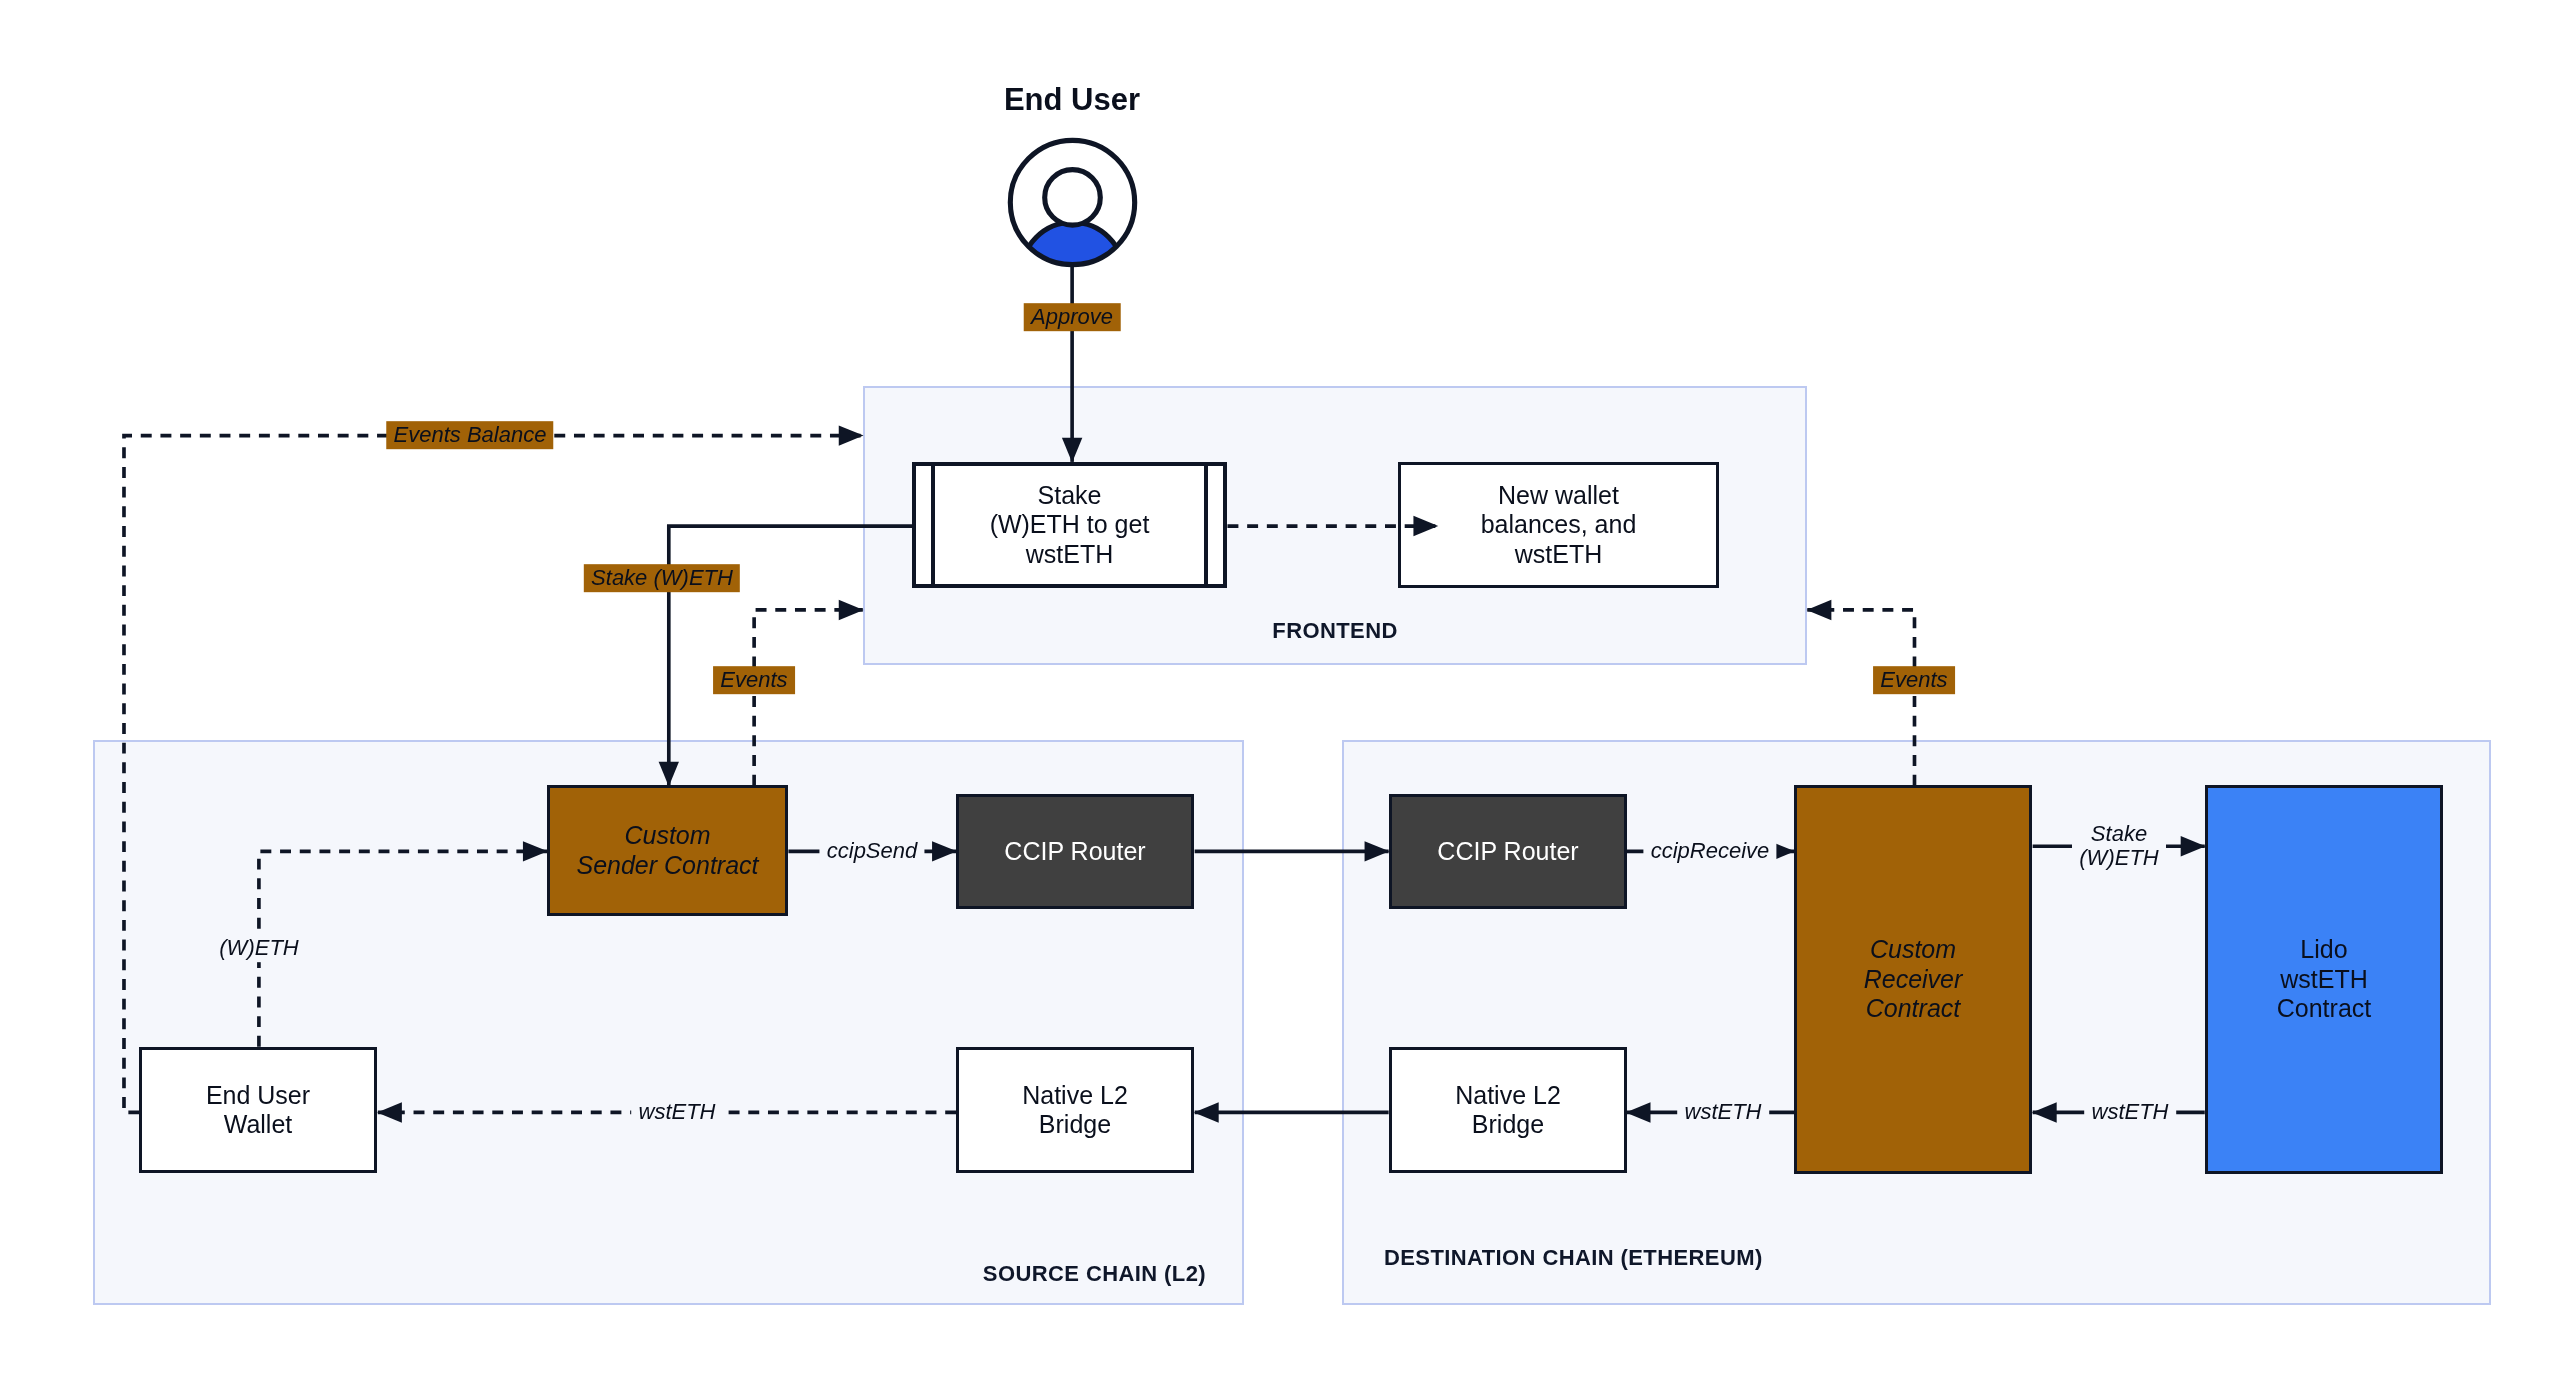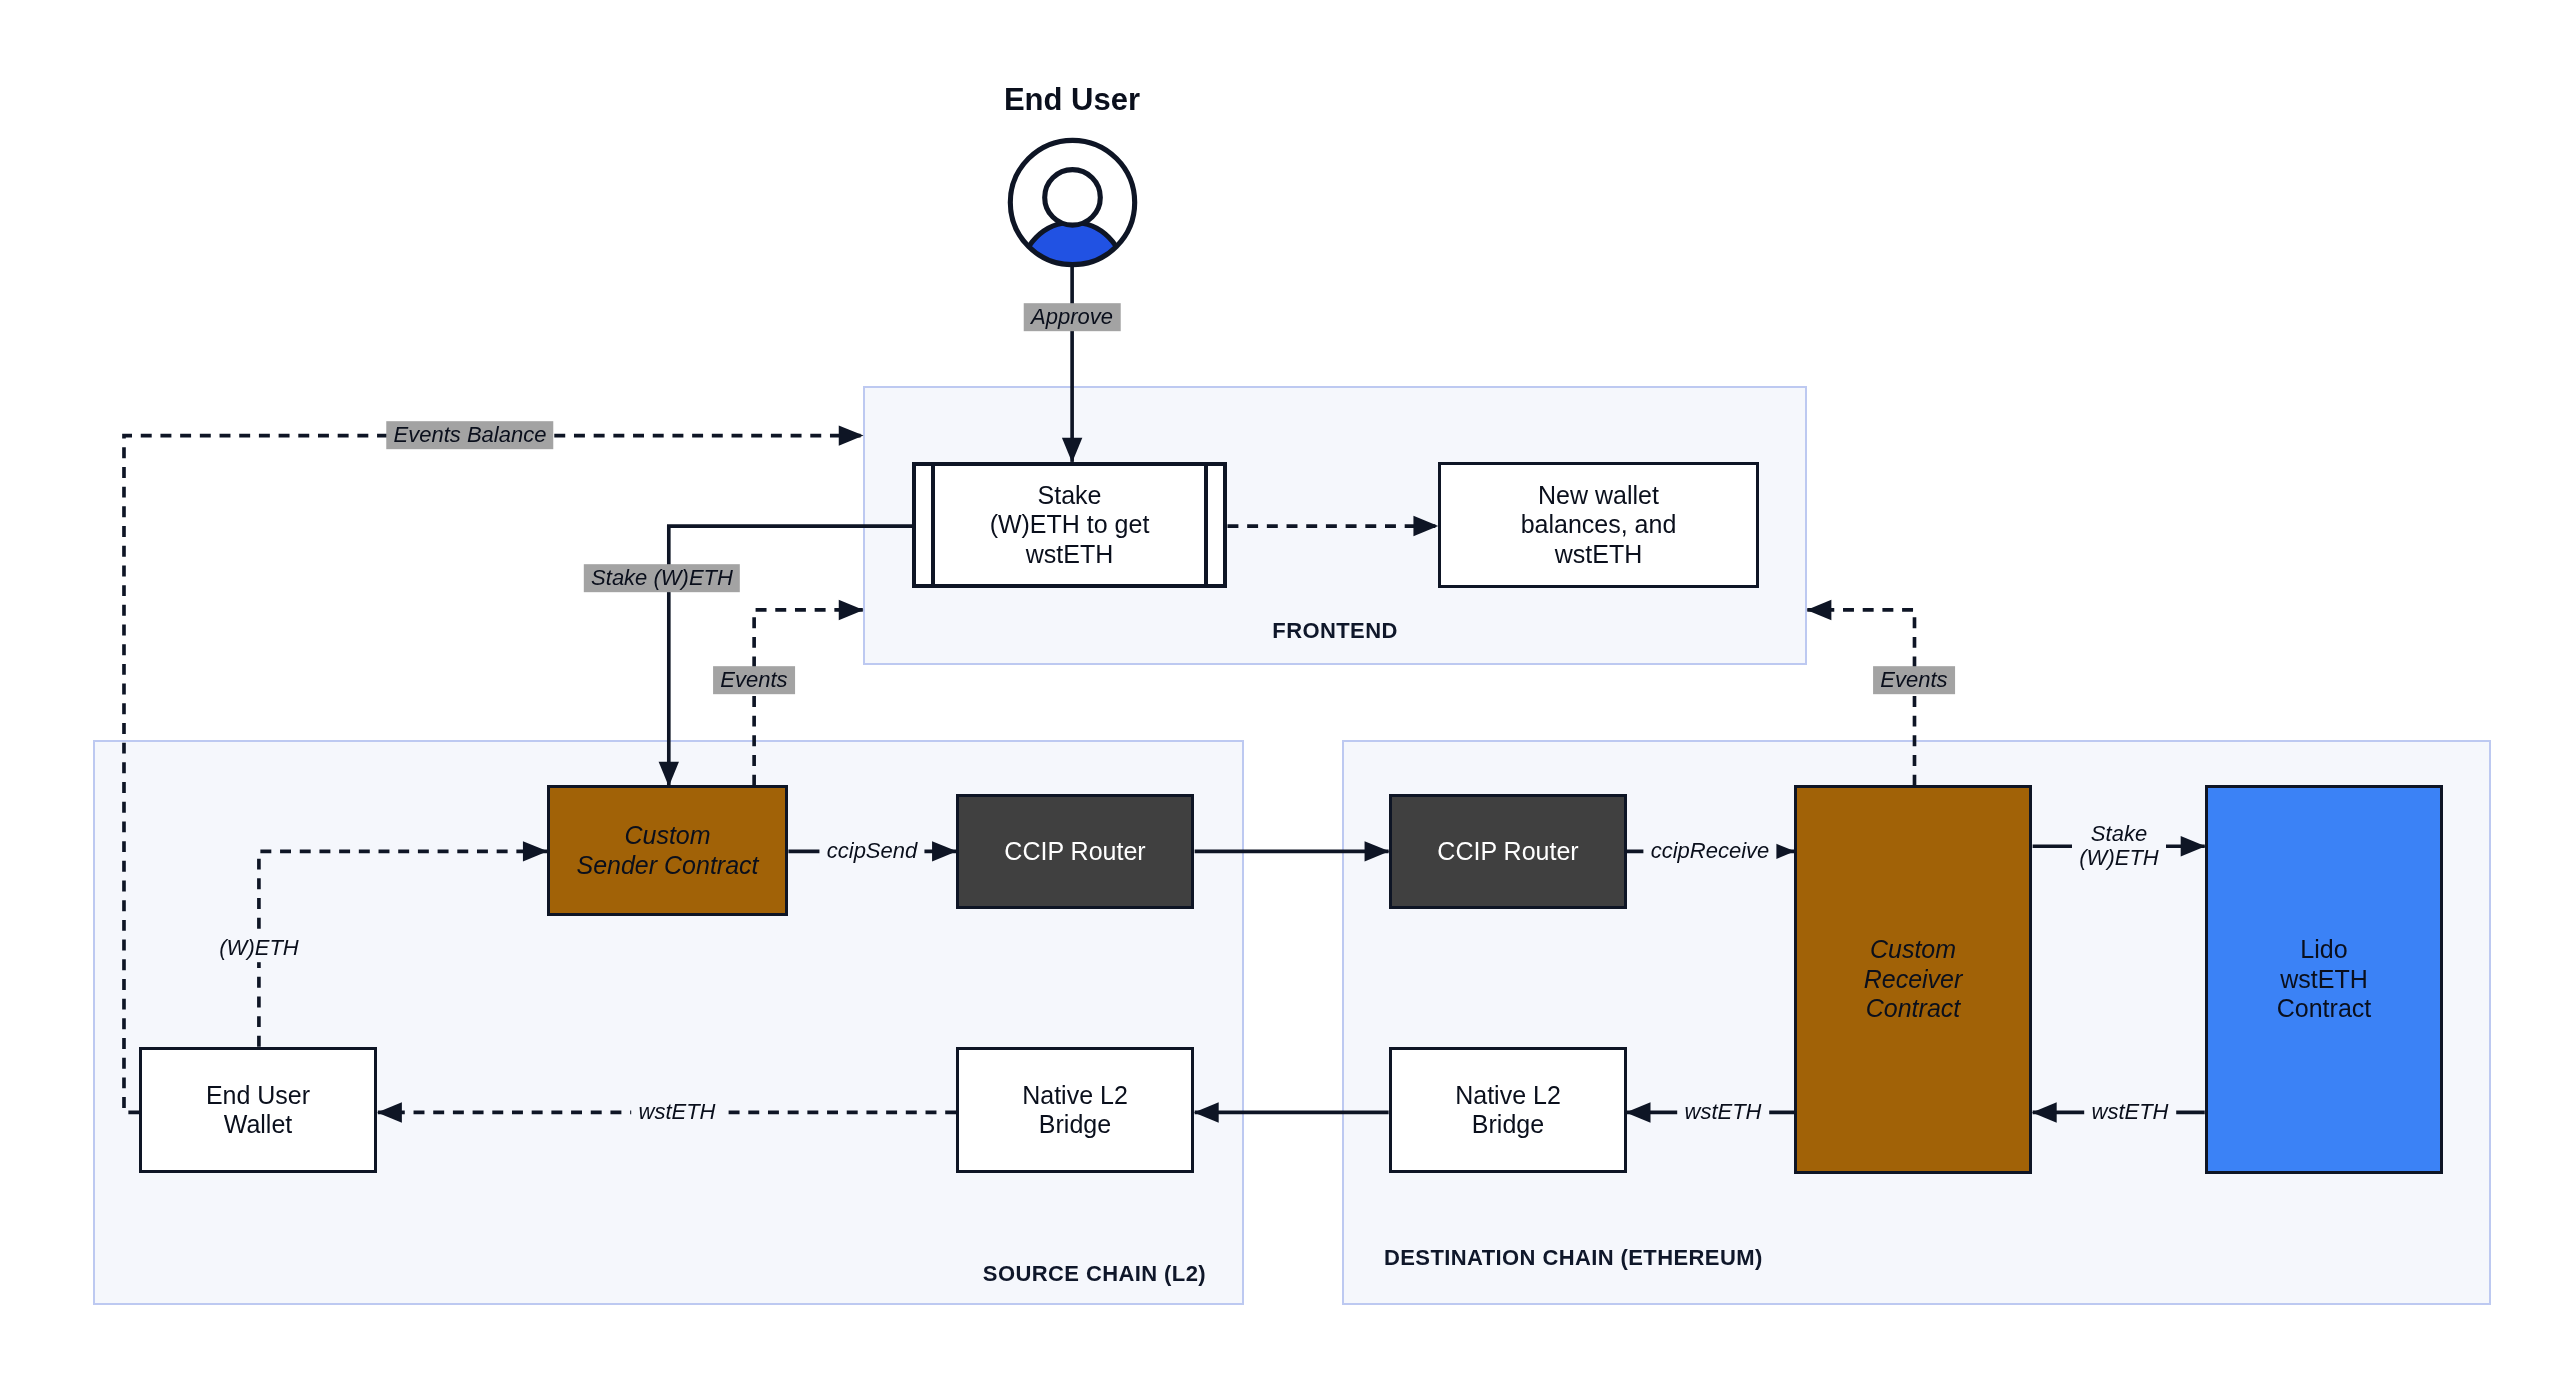--- a/index.html
+++ b/index.html
@@ -23,21 +23,21 @@
   .node.periwinkle{background:#3b82f6;}
 
   
   svg.wires{position:absolute;left:0;top:0;z-index:5;pointer-events:none;}
   .wire{stroke:#0E1525;stroke-width:5px;fill:none;}
   .wire.dashed{stroke-dasharray:15 12;}
 
   
   .edge-label{position:absolute;transform:translate(-50%,-50%);z-index:6;
               font-style:italic;font-size:22px;line-height:1.12;text-align:center;
-              padding:1.5px 7.3px;white-space:pre-line;color:#0A0F1C;background:#a3a3a3;}
+              padding:1.5px 7.3px;white-space:pre-line;color:#0A0F1C;background:#a16207;}
   .edge-label.on-panel{background:#F5F7FC;}
 
   
   .actor-title{position:absolute;left:926px;top:82px;width:292px;text-align:center;
                font-size:31px;font-weight:700;color:#0A0F1C;}
   .actor-icon{position:absolute;left:1003px;top:133px;width:139px;height:139px;z-index:3;}
 </style>
 </head>
 <body>
 
@@ -71,21 +71,21 @@
   </svg>
 
   <div class="node subroutine" style="left:912px;top:462px;width:315px;height:126px;">
     <span class="sub-bar l"></span>
     <span class="sub-bar r"></span>
     <span>Stake
 (W)ETH to get
 wstETH</span>
   </div>
 
-  <div class="node" style="left:1438px;top:462px;width:321px;height:126px;">
+  <div class="node" style="left:1398px;top:462px;width:321px;height:126px;">
     <span>New wallet
 balances, and
 wstETH</span>
   </div>
 
   <div class="node yellow" style="left:547px;top:785px;width:241px;height:131px;">
     <span>Custom
 Sender Contract</span>
   </div>
 

